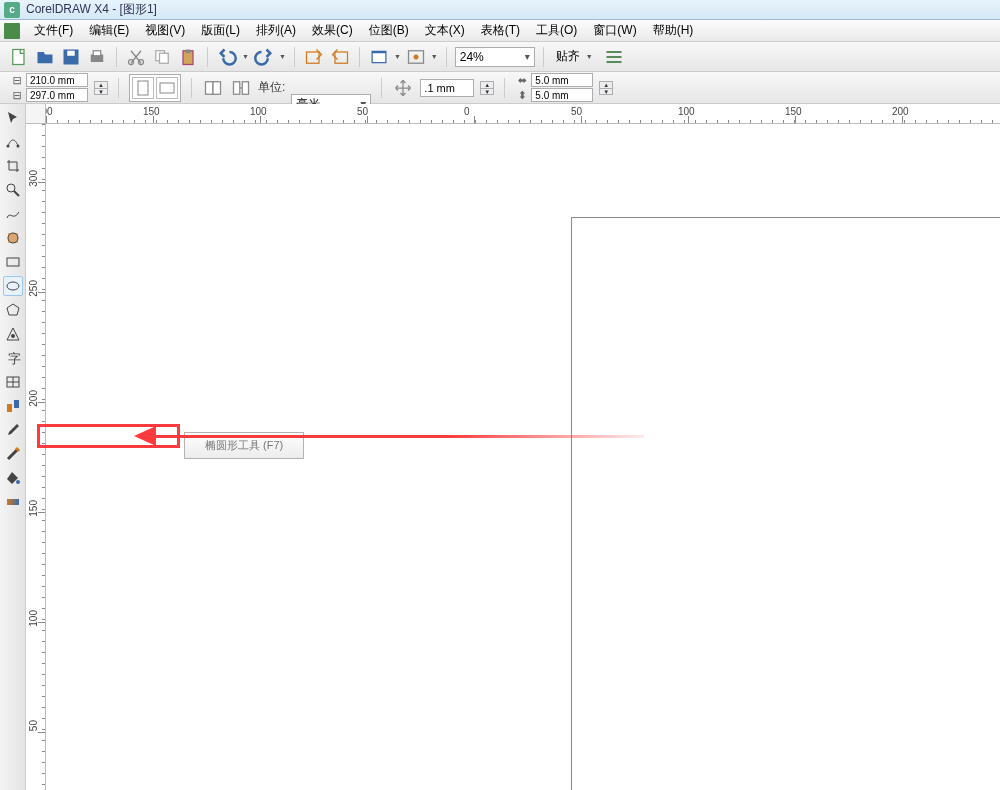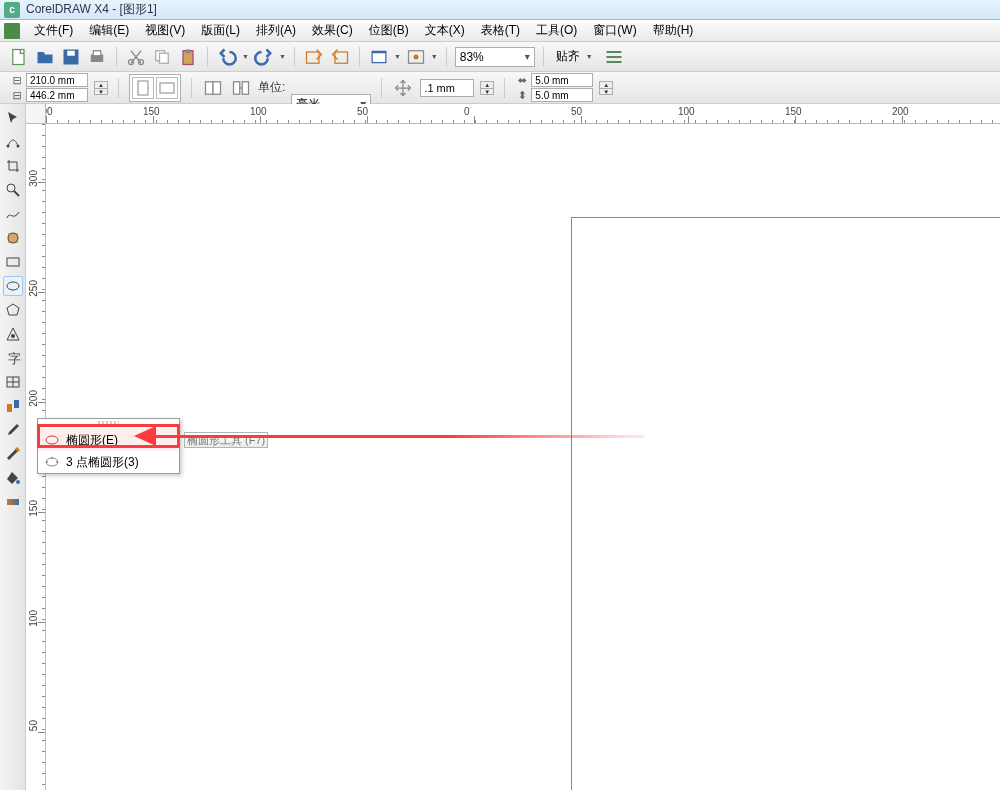--- a/index.html
+++ b/index.html
@@ -78,21 +78,21 @@
   
   .tick{position:absolute;background:#888;}
   .hlabel{position:absolute;top:2px;font-size:10px;color:#444;}
   .vlabel{position:absolute;left:2px;font-size:10px;color:#444;writing-mode:vertical-rl;transform:rotate(180deg);}
   
   .flyout{position:absolute;left:37px;top:314px;width:143px;background:#fff;border:1px solid #9b9b9b;box-shadow:2px 2px 4px rgba(0,0,0,.2);}
   .flyout .grip{height:6px;background:repeating-linear-gradient(90deg,#ccc 0,#ccc 2px,#fff 2px,#fff 4px);margin:2px 60px;}
   .flyrow{display:flex;align-items:center;height:22px;padding:0 6px;gap:6px;}
   .flyrow.sel{background:#fee;}
   .flyicon{width:16px;height:16px;display:flex;align-items:center;justify-content:center;}
-  .tooltip{position:absolute;left:184px;top:328px;height:16px;border:1px solid #b3b3b3;background:linear-gradient(#fefefe,#ececec);padding:0 2px;display:flex;align-items:center;font-size:11px;color:#777;}
+  .tooltip{position:absolute;left:184px;top:328px;height:27px;border:1px solid #b3b3b3;background:linear-gradient(#fefefe,#ececec);padding:0 20px;display:flex;align-items:center;font-size:11px;color:#777;}
   
   .redbox{position:absolute;left:37px;top:320px;width:143px;height:24px;border:3px solid #fd3a3d;pointer-events:none;}
   .arrowline{position:absolute;left:154px;top:331px;width:490px;height:3px;background:linear-gradient(90deg,#fd3a3d,#fd3a3d 60%,rgba(253,58,61,.1));pointer-events:none;}
   .arrowhead{position:absolute;left:134px;top:322px;width:0;height:0;border-top:10px solid transparent;border-bottom:10px solid transparent;border-right:22px solid #fd3a3d;pointer-events:none;}
   .triangle-dr{font-size:7px;color:#555;}
 </style>
 </head>
 <body>
 
 <div class="titlebar">
@@ -198,21 +198,21 @@
   <span class="triangle-dr">▼</span>
   <div class="tbtn">
       <svg viewBox="0 0 16 16">
         <rect x="2" y="3" width="12" height="10" fill="none" stroke="#888"></rect>
         <circle cx="8" cy="8" r="2" fill="#d07a1d"></circle>
       </svg>
     </div>
   <span class="triangle-dr">▼</span>
   <div class="sep"></div>
   <div class="zoomsel">
-      <span>83%</span>
+      <span>24%</span>
     </div>
   <div class="sep"></div>
   <span style="margin-left:4px;">贴齐</span>
   <span class="triangle-dr" style="margin-left:2px;">▼</span>
   <div class="tbtn" style="margin-left:6px;">
       <svg viewBox="0 0 16 16">
         <path d="M2 4h12M2 8h12M2 12h12" stroke="#5a8a5a" stroke-width="1.5"></path>
       </svg>
     </div>
 </div>
@@ -221,21 +221,21 @@
   <div class="dimstack">
     <div class="dimrow">
       <div class="dimicon">⊟</div>
       <div class="diminput">
           <span>210.0 mm</span>
         </div>
     </div>
     <div class="dimrow">
       <div class="dimicon">⊟</div>
       <div class="diminput">
-          <span>446.2 mm</span>
+          <span>297.0 mm</span>
         </div>
     </div>
   </div>
   <div class="spinbtns">
       <div>▲</div>
       <div>▼</div>
     </div>
   <div class="sep"></div>
   <div class="orientbox">
     <div class="orient">
@@ -589,42 +589,20 @@
       <div class="tick" style="top: 627px; left: 16px; height: 1px; width: 4px;"></div>
       <div class="tick" style="top: 638px; left: 16px; height: 1px; width: 4px;"></div>
       <div class="tick" style="top: 649px; left: 16px; height: 1px; width: 4px;"></div>
       <div class="tick" style="top: 660px; left: 16px; height: 1px; width: 4px;"></div>
     </div>
 
   <div class="canvas">
     <div class="page"></div>
   </div>
 
-  <div class="flyout">
-    <div class="grip"></div>
-    <div class="flyrow sel">
-      <div class="flyicon">
-          <svg viewBox="0 0 16 16">
-            <ellipse cx="8" cy="8" rx="6" ry="4" fill="none" stroke="#c33"></ellipse>
-          </svg>
-        </div>
-      <span>椭圆形(E)</span>
-    </div>
-    <div class="flyrow">
-      <div class="flyicon">
-          <svg viewBox="0 0 16 16">
-            <ellipse cx="8" cy="8" rx="6" ry="4" fill="none" stroke="#888"></ellipse>
-            <circle cx="3" cy="8" r="1" fill="#888"></circle>
-            <circle cx="13" cy="8" r="1" fill="#888"></circle>
-            <circle cx="8" cy="4" r="1" fill="#888"></circle>
-          </svg>
-        </div>
-      <span>3 点椭圆形(3)</span>
-    </div>
-  </div>
   <div class="tooltip">
       <span>椭圆形工具 (F7)</span>
     </div>
 
   <div class="redbox"></div>
   <div class="arrowline"></div>
   <div class="arrowhead"></div>
 </div>
 
 </body></html>

